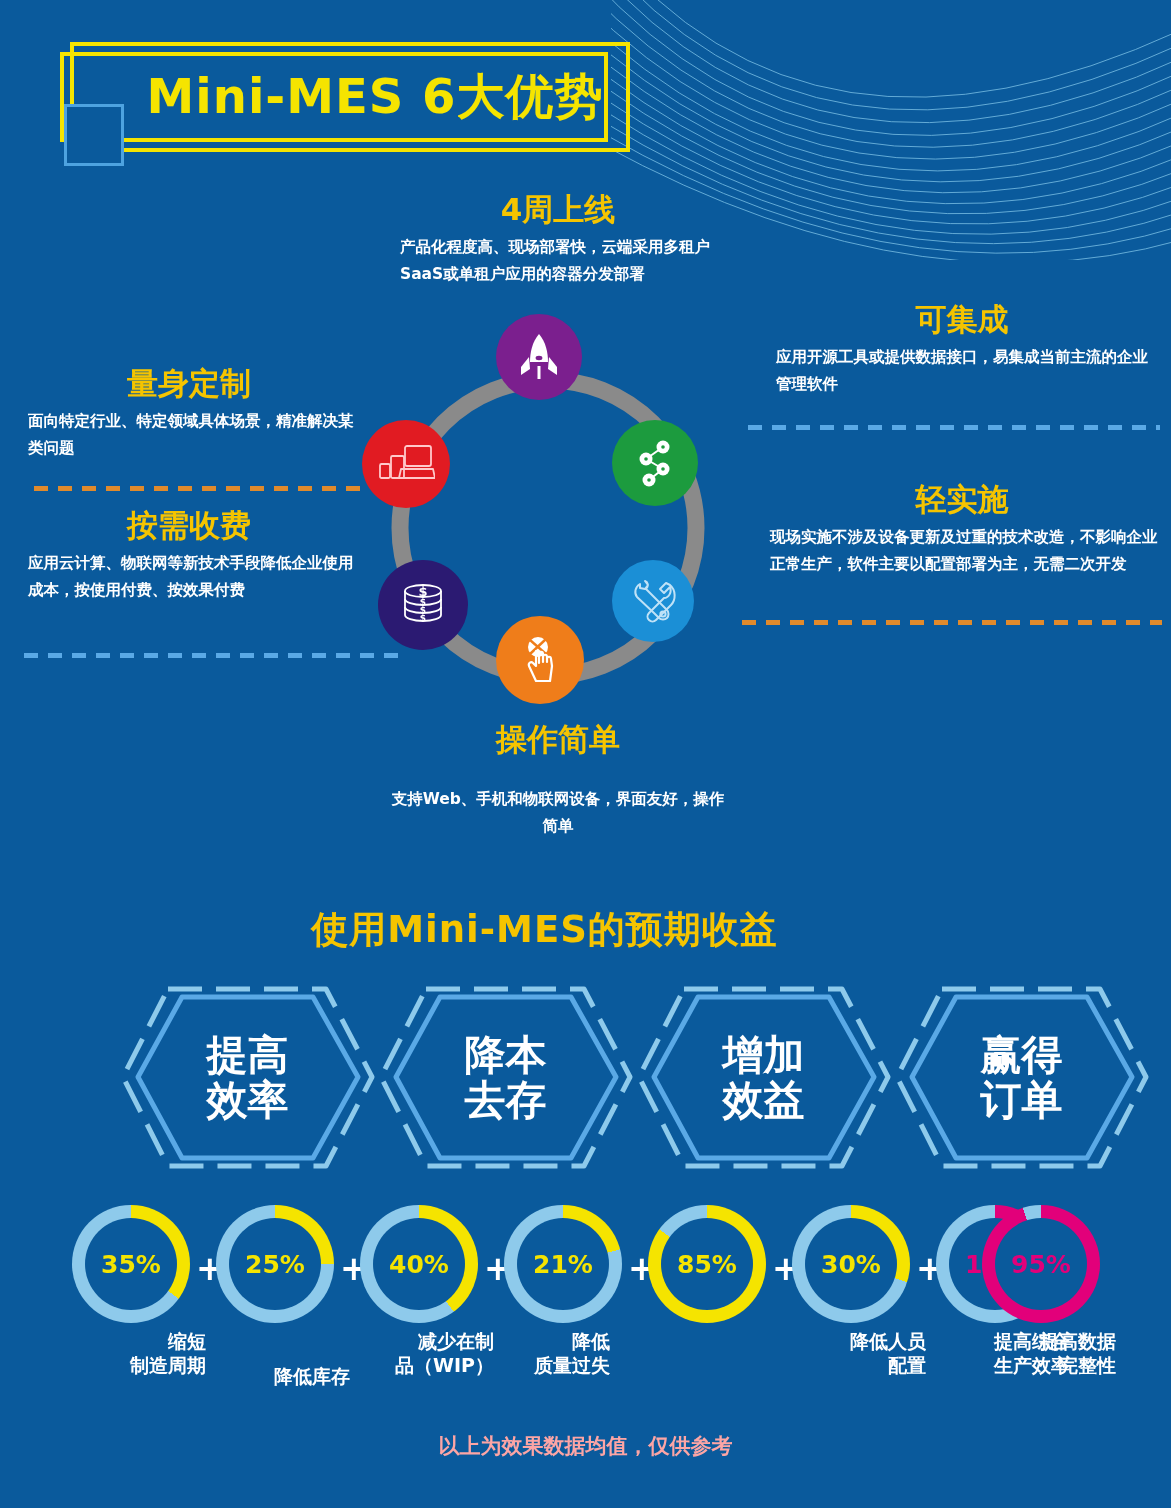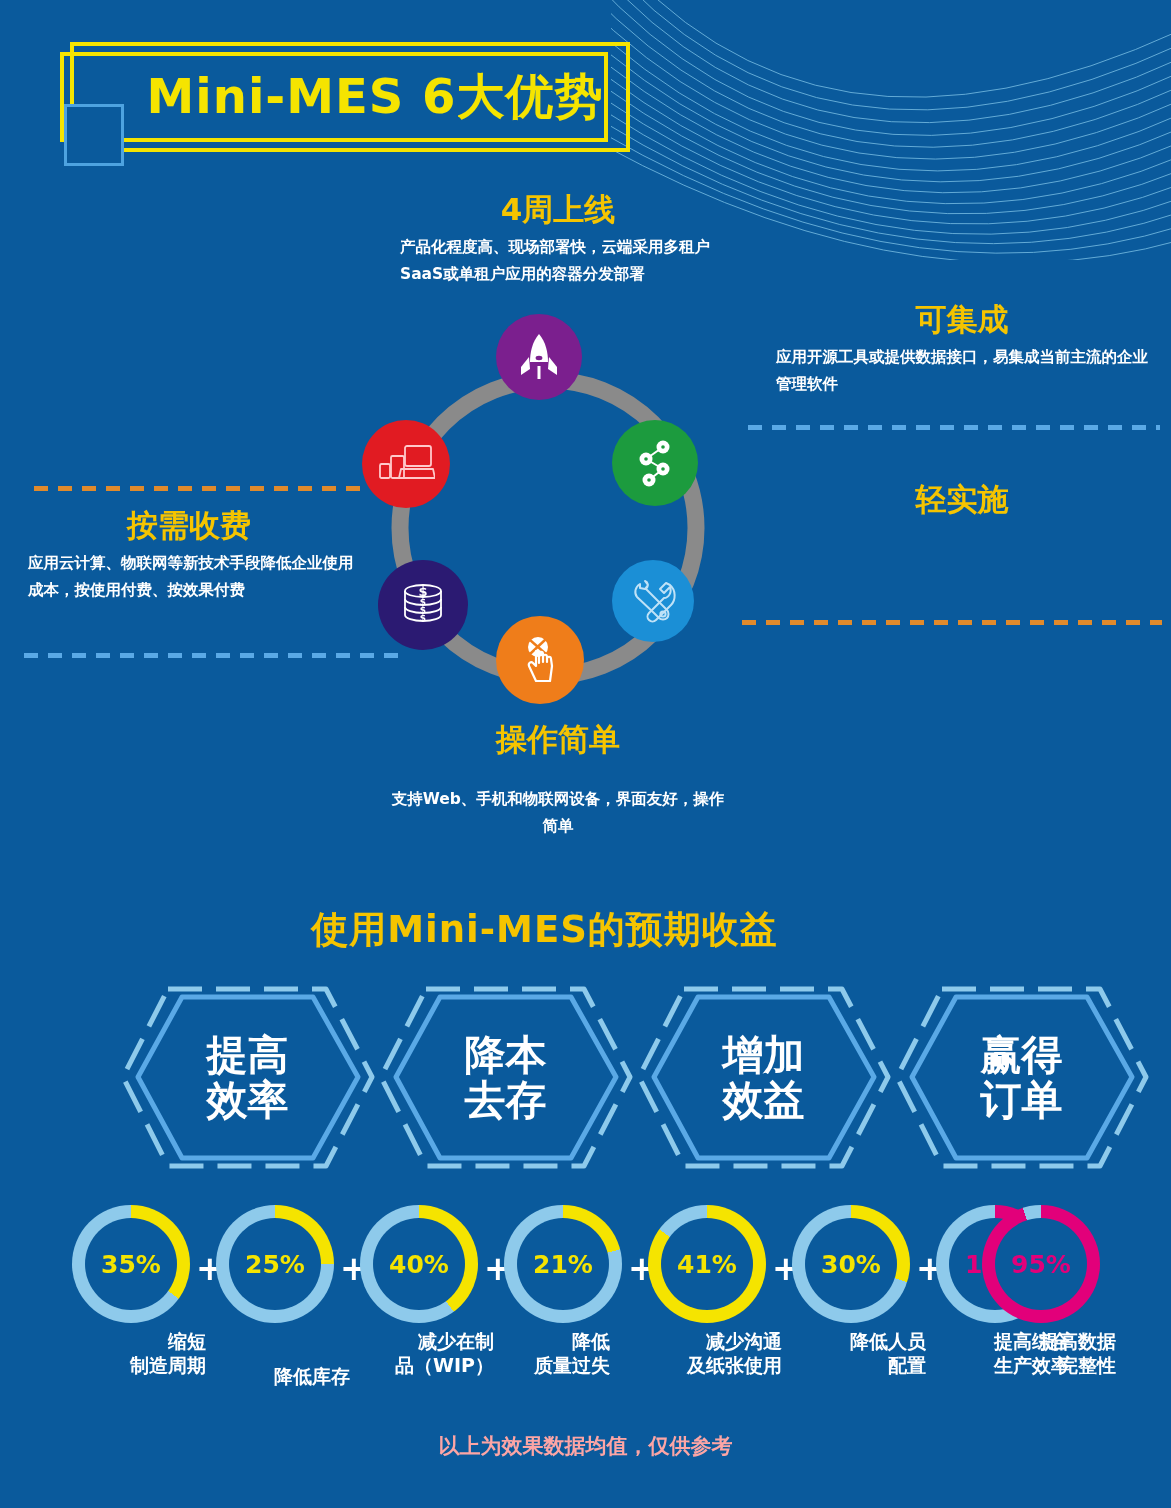--- a/index.html
+++ b/index.html
@@ -102,34 +102,39 @@
   </div>
 
   <div class="blk ctr" style="left:762px;top:302px;width:400px;">
     <h3>可集成</h3>
     <p style="text-align:left;padding-left:14px;">应用开源工具或提供数据接口，易集成当前主流的企业管理软件</p>
   </div>
   <div class="dash blue" style="left:748px;top:425px;width:412px;"></div>
 
   <div class="blk ctr" style="left:756px;top:482px;width:412px;">
     <h3>轻实施</h3>
+    <p style="text-align:left;padding-left:14px;">现场实施不涉及设备更新及过重的技术改造，不影响企业正常生产，软件主要以配置部署为主，无需二次开发</p>
   </div>
   <div class="dash orange" style="left:742px;top:620px;width:420px;"></div>
 
   <div class="blk ctr" style="left:388px;top:722px;width:340px;">
     <h3>操作简单</h3>
     <p style="margin-top:30px;">支持Web、手机和物联网设备，界面友好，操作简单</p>
   </div>
 
   <div class="blk ctr" style="left:14px;top:508px;width:350px;">
     <h3>按需收费</h3>
     <p style="text-align:left;padding-left:14px;">应用云计算、物联网等新技术手段降低企业使用成本，按使用付费、按效果付费</p>
   </div>
   <div class="dash blue" style="left:24px;top:653px;width:380px;"></div>
 
+  <div class="blk ctr" style="left:14px;top:366px;width:350px;">
+    <h3>量身定制</h3>
+    <p style="text-align:left;padding-left:14px;">面向特定行业、特定领域具体场景，精准解决某类问题</p>
+  </div>
   <div class="dash orange" style="left:34px;top:486px;width:330px;"></div>
 
   <div class="ring-wrap">
     <svg width="400" height="400" viewBox="0 0 400 400">
       <circle cx="200" cy="200" r="148" fill="none" stroke="#8a8a8a" stroke-width="17"></circle>
     </svg>
 
     
     <div class="node" style="left:148px;top:-14px;width:86px;height:86px;background:#7b1f8e;">
       <svg width="46" height="52" viewBox="0 0 46 52">
@@ -298,21 +303,21 @@
     <div class="dcell" style="left:504px;">
         <div class="donut" style="background: conic-gradient(rgb(245, 228, 0) 0deg, rgb(245, 228, 0) 75.6deg, rgb(142, 202, 235) 75.6deg, rgb(142, 202, 235) 360deg);">
           <div class="hole"></div>
           <div class="val" style="color: rgb(245, 228, 0);">21%</div>
         </div>
       </div>
     <div class="plus" style="left:628px;">+</div>
     <div class="dcell" style="left:648px;">
         <div class="donut" style="background: conic-gradient(rgb(245, 228, 0) 0deg, rgb(245, 228, 0) 306deg, rgb(142, 202, 235) 306deg, rgb(142, 202, 235) 360deg);">
           <div class="hole"></div>
-          <div class="val" style="color: rgb(245, 228, 0);">41%</div>
+          <div class="val" style="color: rgb(245, 228, 0);">85%</div>
         </div>
       </div>
     <div class="plus" style="left:772px;">+</div>
     <div class="dcell" style="left:792px;">
         <div class="donut" style="background: conic-gradient(rgb(245, 228, 0) 0deg, rgb(245, 228, 0) 108deg, rgb(142, 202, 235) 108deg, rgb(142, 202, 235) 360deg);">
           <div class="hole"></div>
           <div class="val" style="color: rgb(245, 228, 0);">30%</div>
         </div>
       </div>
     <div class="plus" style="left:916px;">+</div>
@@ -340,24 +345,20 @@
     <div></div>
   </div>
   <div class="dlabel" style="left:344px;">
     <div>减少在制</div>
     <div>品（WIP）</div>
   </div>
   <div class="dlabel" style="left:460px;">
     <div>降低</div>
     <div>质量过失</div>
   </div>
-  <div class="dlabel" style="left:632px;">
-    <div>减少沟通</div>
-    <div>及纸张使用</div>
-  </div>
   <div class="dlabel" style="left:776px;">
     <div>降低人员</div>
     <div>配置</div>
   </div>
   <div class="dlabel" style="left:920px;">
     <div>提高综合</div>
     <div>生产效率</div>
   </div>
   <div class="dlabel" style="left:966px;left:966px;">
     <div>提高数据</div>

